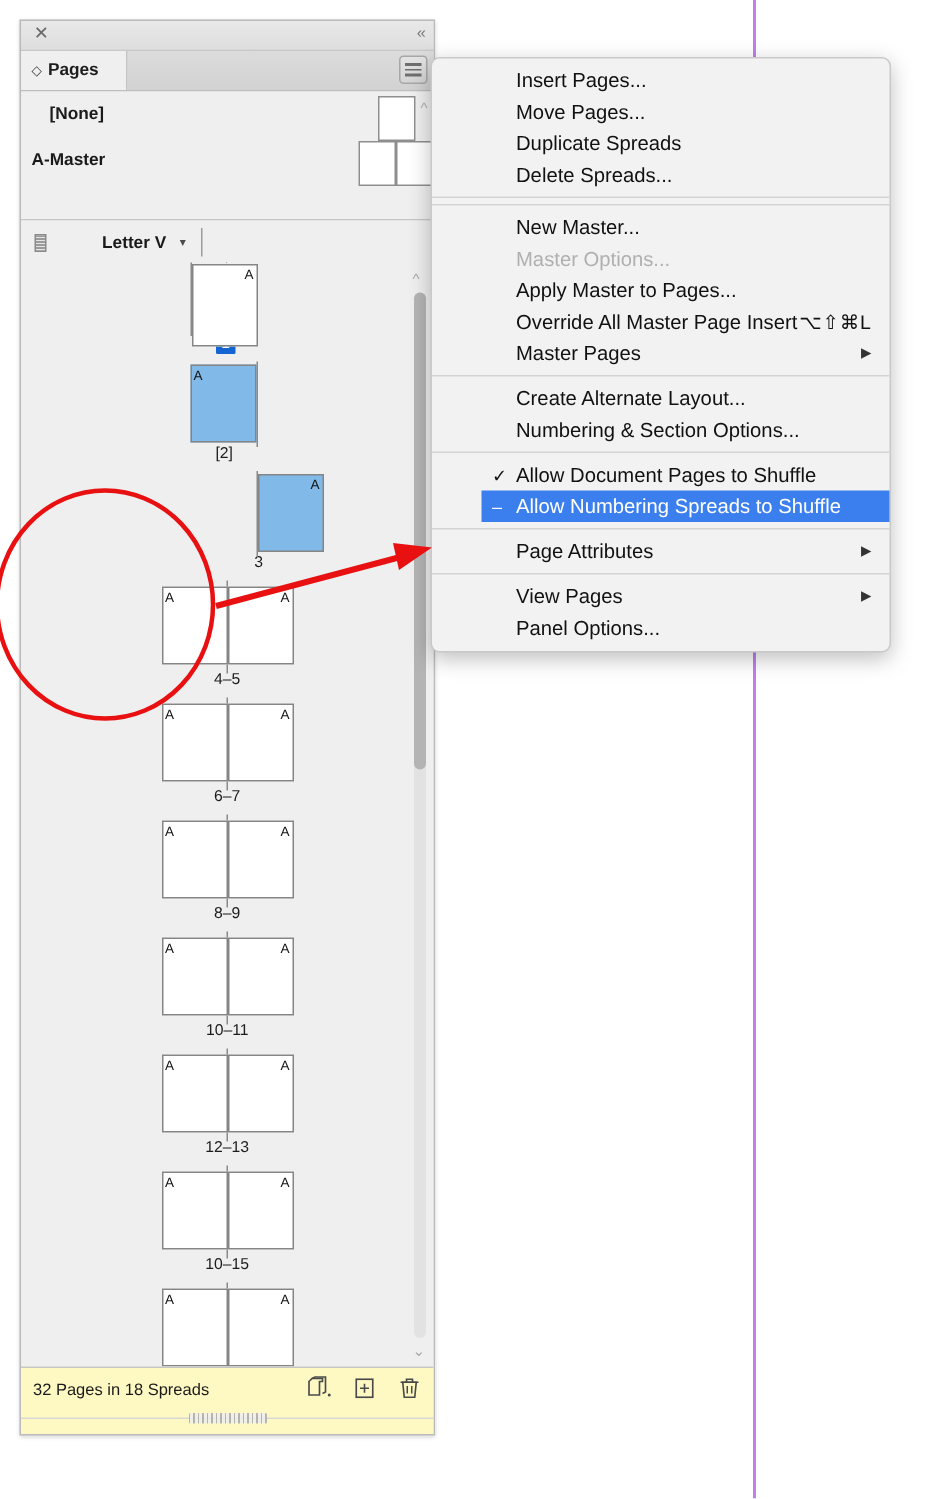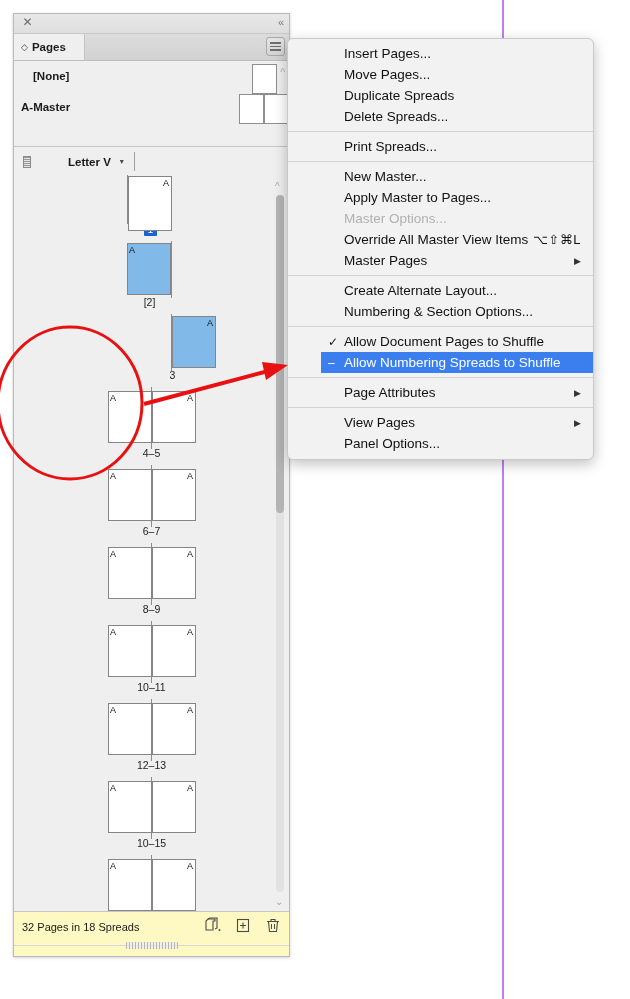--- a/index.html
+++ b/index.html
@@ -452,35 +452,32 @@
     <div class="mi">
       <span>Move Pages...</span>
     </div>
     <div class="mi">
       <span>Duplicate Spreads</span>
     </div>
     <div class="mi">
       <span>Delete Spreads...</span>
     </div>
     <div class="msep"></div>
-    <div class="mi">
-      <span>Print Spreads...</span>
-    </div>
     <div class="msep"></div>
     <div class="mi">
       <span>New Master...</span>
-    </div>
-    <div class="mi">
-      <span>Apply Master to Pages...</span>
     </div>
     <div class="mi dis">
       <span>Master Options...</span>
     </div>
     <div class="mi">
-      <span>Override All Master View Items</span>
+      <span>Apply Master to Pages...</span>
+    </div>
+    <div class="mi">
+      <span>Override All Master Page Insert</span>
       <span class="shortcut">⌥⇧⌘L</span>
     </div>
     <div class="mi">
       <span>Master Pages</span>
       <span class="submenu-arrow">▶</span>
     </div>
     <div class="msep"></div>
     <div class="mi">
       <span>Create Alternate Layout...</span>
     </div>

